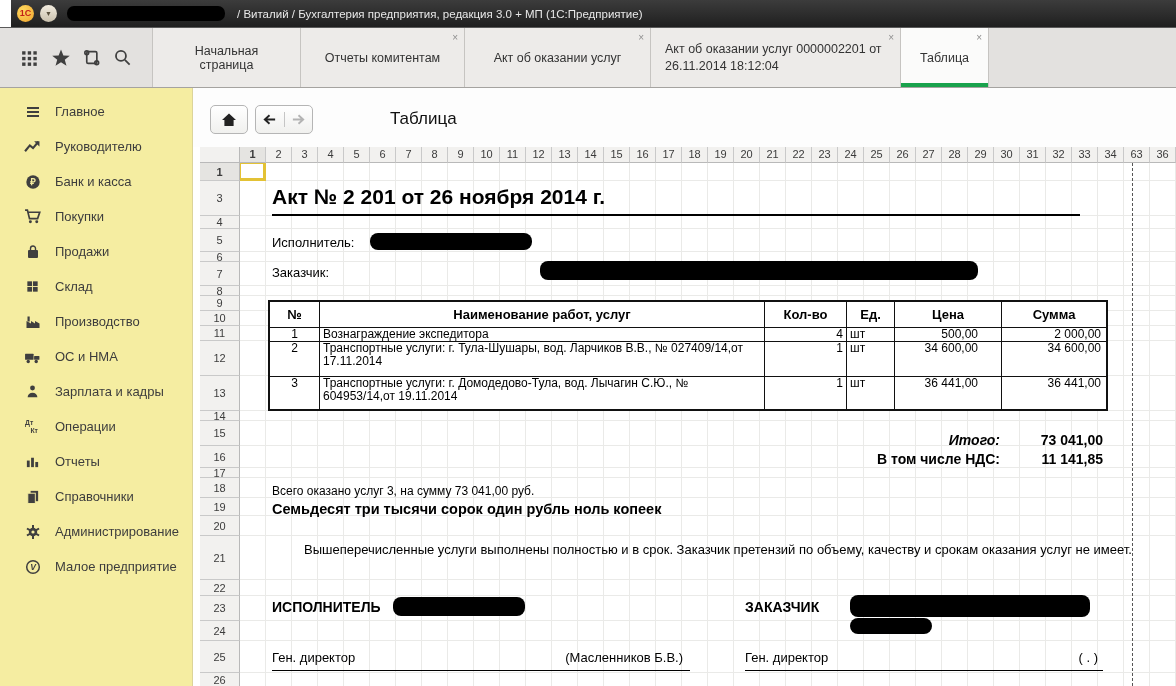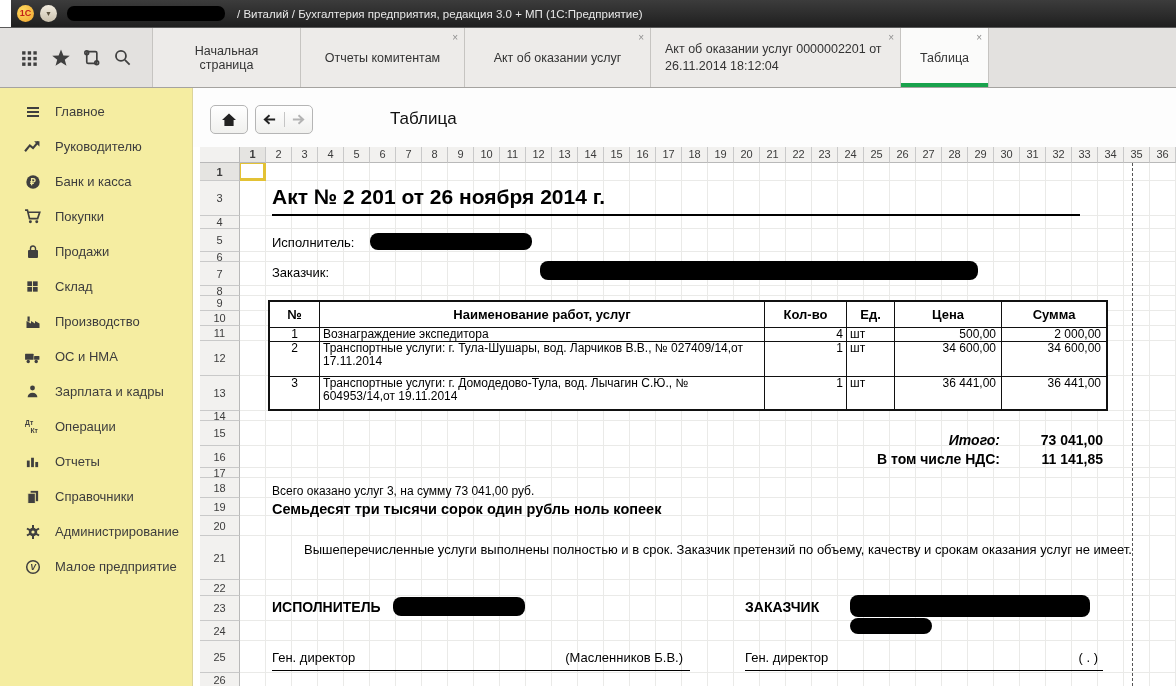--- a/index.html
+++ b/index.html
@@ -62,21 +62,21 @@
 
   .dtable{position:absolute;left:75px;top:153px;width:840px;box-sizing:border-box;border:2px solid #111;background:#fff;font-size:12px;}
   .dtr{display:flex;}
   .dtc{box-sizing:border-box;border-right:1px solid #111;border-top:1px solid #111;padding:0 3px;overflow:hidden;line-height:13px;}
   .dtr .dtc:last-child{border-right:none;}
   .dtr.head .dtc{border-top:none;font-weight:bold;font-size:13px;display:flex;align-items:center;justify-content:center;padding:0;}
   .c0{width:50px;text-align:center;}
   .c1{width:445px;}
   .c2{width:82px;text-align:right;}
   .c3{width:48px;}
-  .c4{width:107px;text-align:right;padding-right:5px;}
+  .c4{width:107px;text-align:right;padding-right:23px;}
   .c5{width:104px;text-align:right;padding-right:5px;}
   .dtr.head{height:25px;}
 
   .tot-lbl{font-weight:bold;font-size:14px;text-align:right;}
   .tot-val{font-weight:bold;font-size:14px;text-align:right;}
 
   .sum12{font-size:12px;}
   .words{font-size:14.5px;font-weight:bold;}
   .disc{font-size:13px;line-height:17px;white-space:normal;width:856px;margin-left:32px;}
   .sigttl{font-size:14px;font-weight:bold;}
@@ -351,21 +351,21 @@
             <div class="colh" style="left: 671px;">25</div>
             <div class="colh" style="left: 697px;">26</div>
             <div class="colh" style="left: 723px;">27</div>
             <div class="colh" style="left: 749px;">28</div>
             <div class="colh" style="left: 775px;">29</div>
             <div class="colh" style="left: 801px;">30</div>
             <div class="colh" style="left: 827px;">31</div>
             <div class="colh" style="left: 853px;">32</div>
             <div class="colh" style="left: 879px;">33</div>
             <div class="colh" style="left: 905px;">34</div>
-            <div class="colh" style="left: 931px;">35</div>
+            <div class="colh" style="left: 931px;">63</div>
             <div class="colh" style="left: 957px;">36</div>
           </div>
         <div>
             <div class="rowh hl" style="top: 16px; height: 18px;">1</div>
             <div class="rowh" style="top: 34px; height: 35px;">3</div>
             <div class="rowh" style="top: 69px; height: 13px;">4</div>
             <div class="rowh" style="top: 82px; height: 23px;">5</div>
             <div class="rowh" style="top: 105px; height: 10px;">6</div>
             <div class="rowh" style="top: 115px; height: 24px;">7</div>
             <div class="rowh" style="top: 139px; height: 10px;">8</div>

